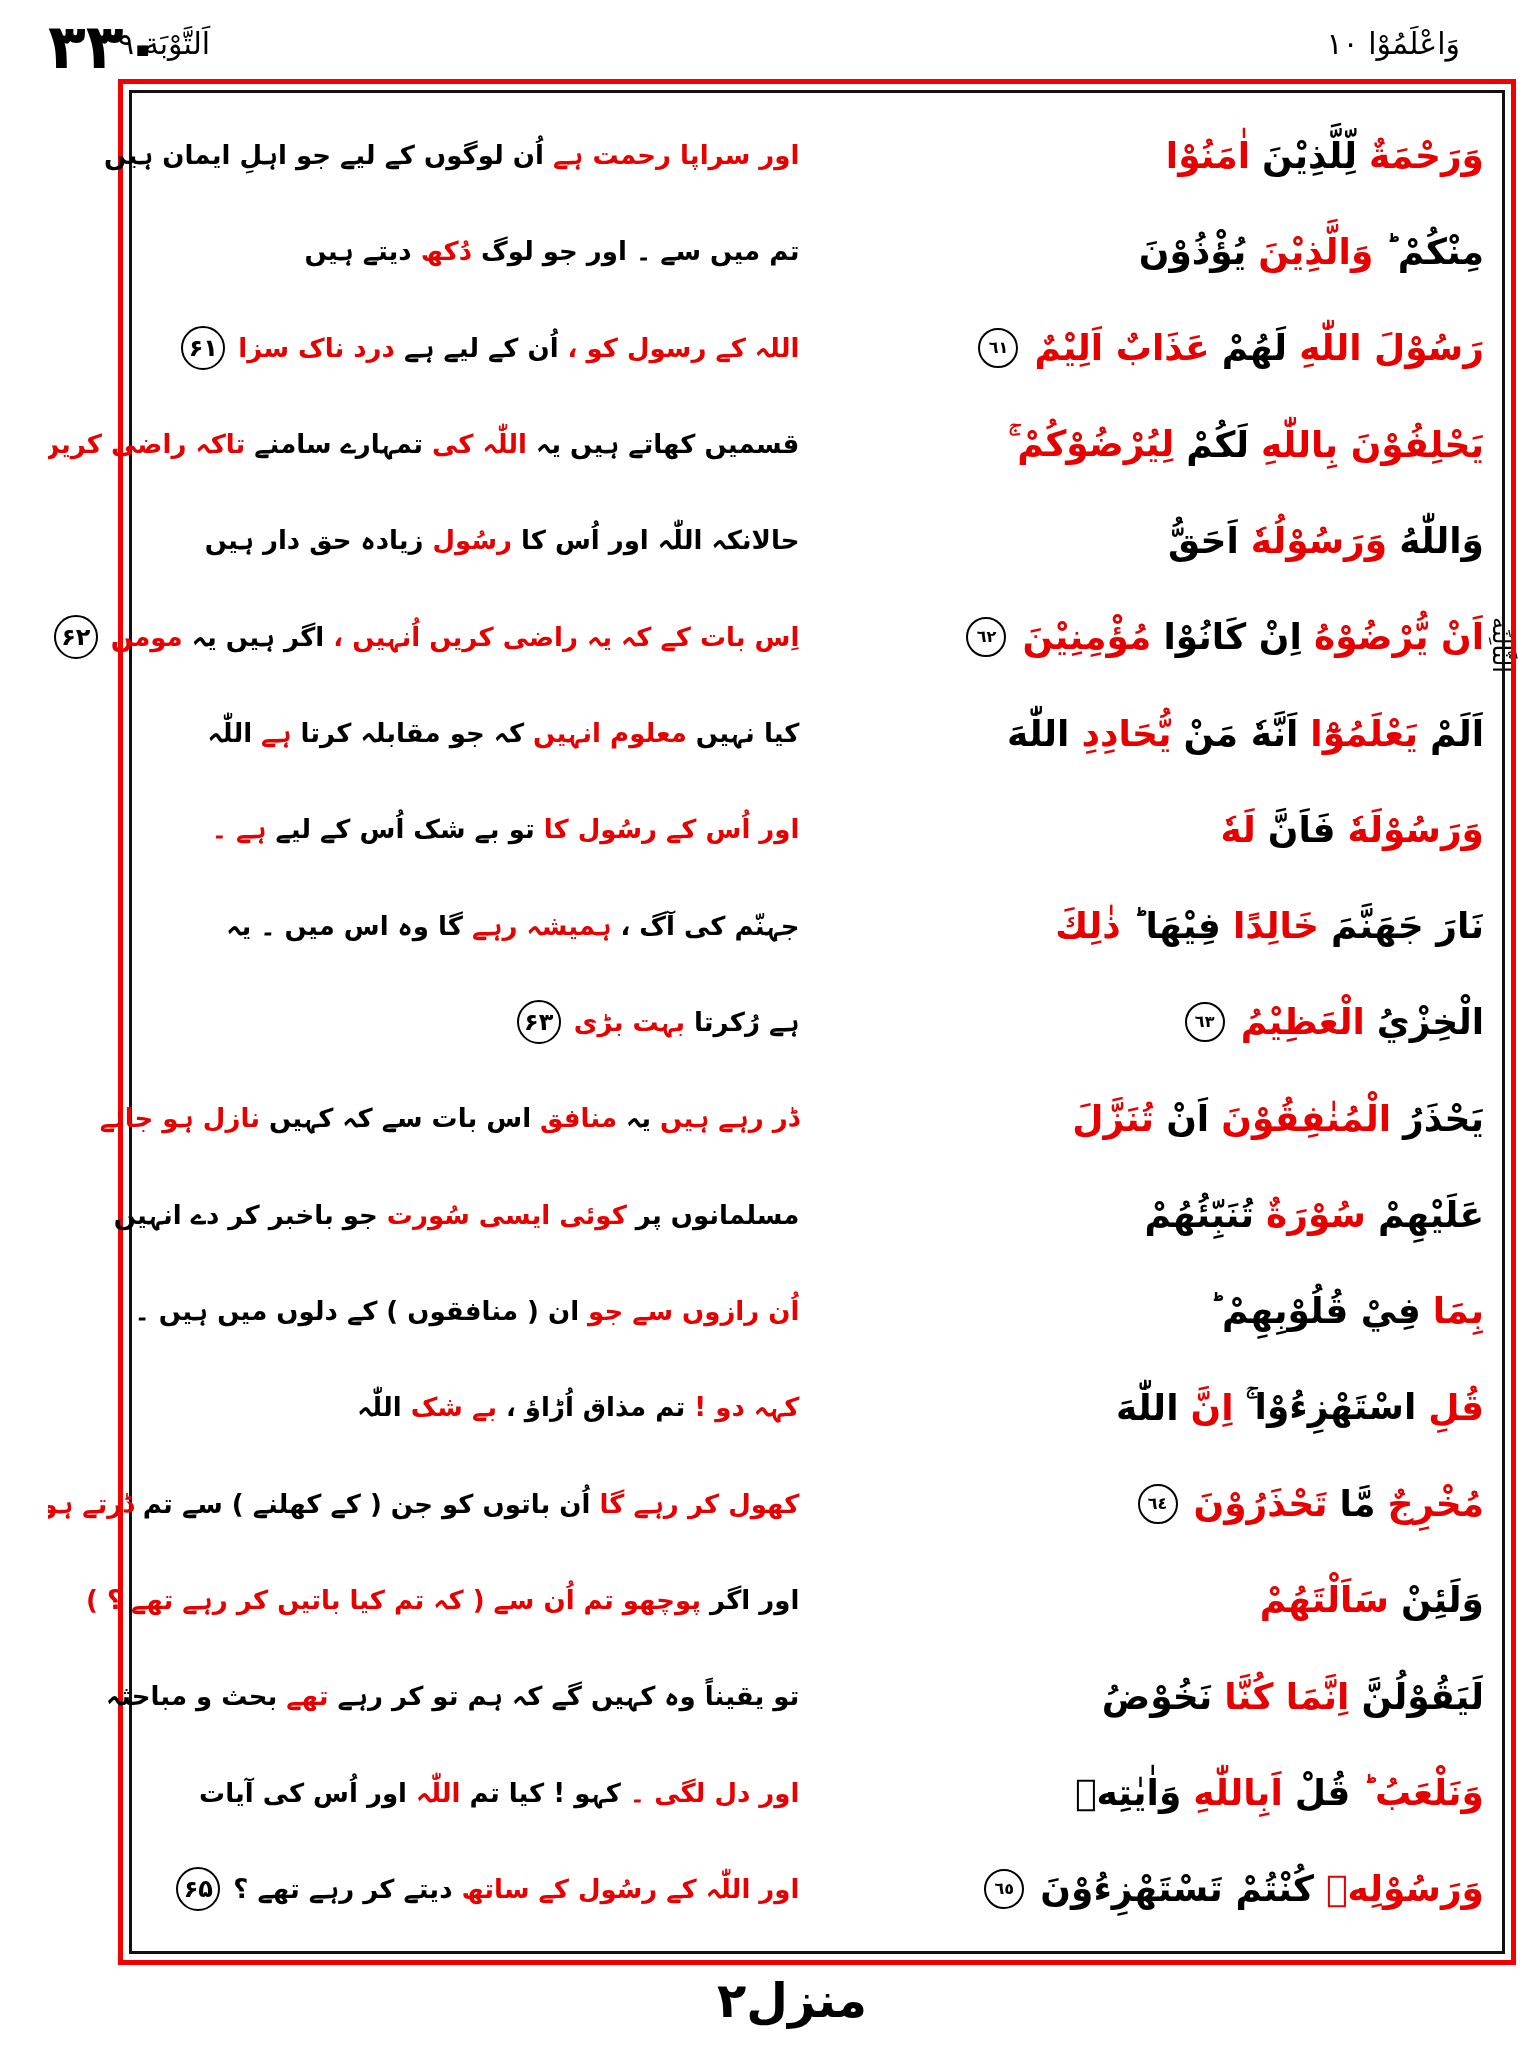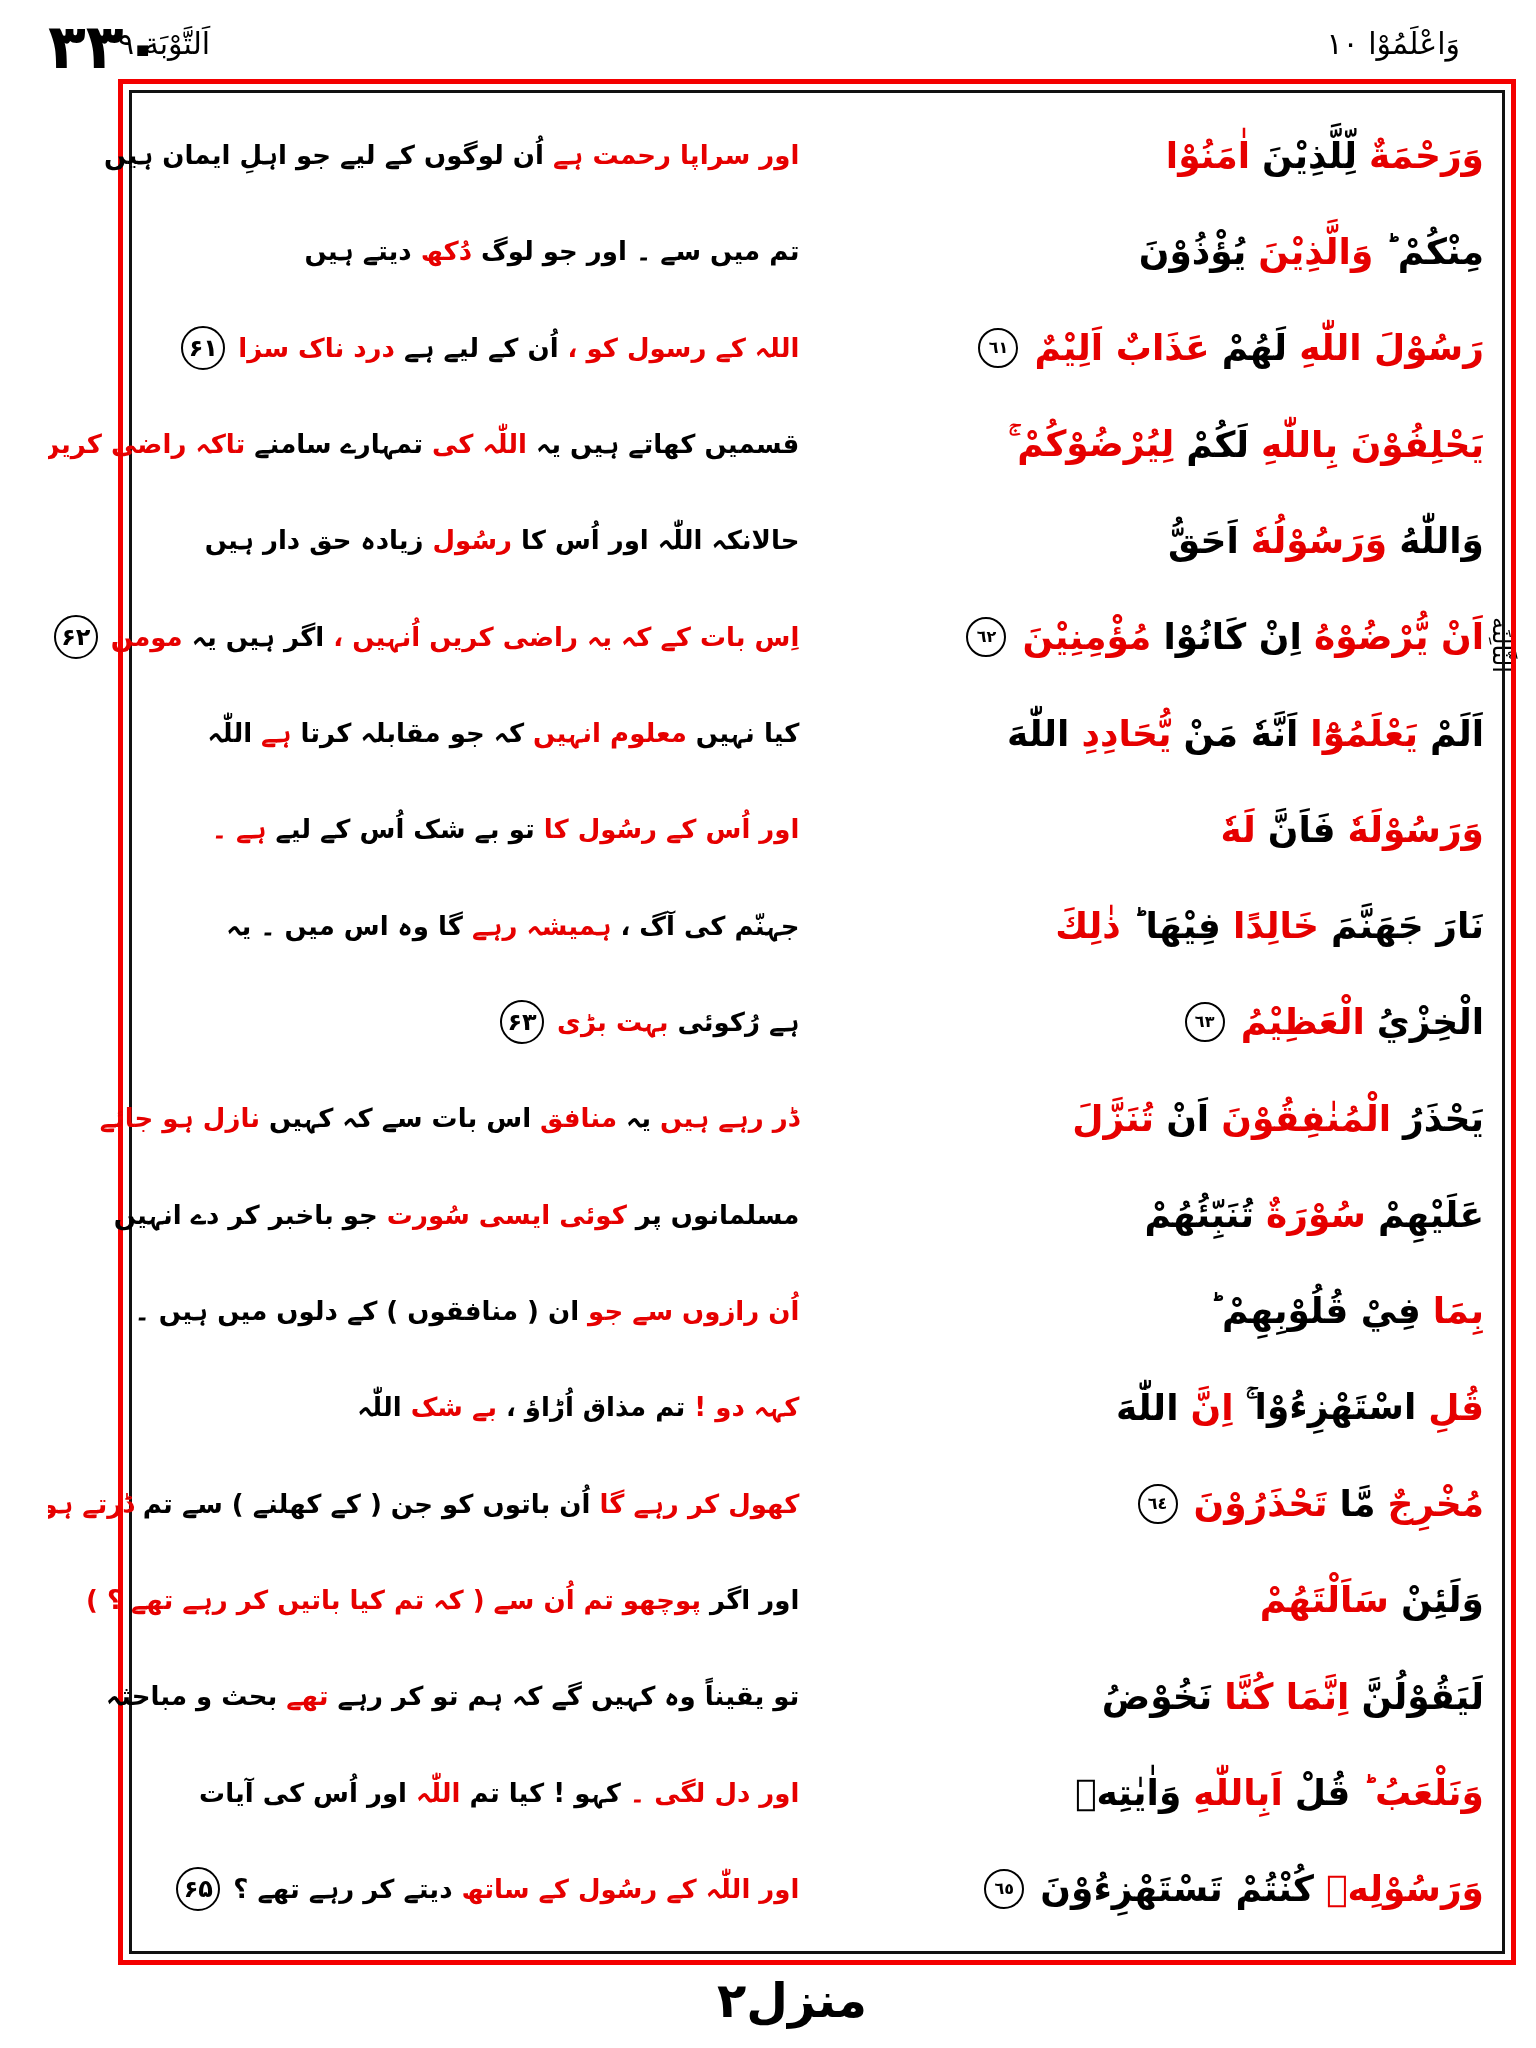--- a/index.html
+++ b/index.html
@@ -240,21 +240,21 @@
               <span class="seg red">اور اُس کے رسُول کا</span>
               <span class="seg black">تو بے شک اُس کے لیے</span>
               <span class="seg red">ہے ۔</span>
             </div>
             <div class="line">
               <span class="seg black">جہنّم کی آگ ،</span>
               <span class="seg red">ہمیشہ رہے</span>
               <span class="seg black">گا وہ اس میں ۔ یہ</span>
             </div>
             <div class="line">
-              <span class="seg black">ہے رُکوئی</span>
+              <span class="seg black">ہے رُکرتا</span>
               <span class="seg red">بہت بڑی</span>
               <span class="marker">۶۳</span>
             </div>
             <div class="line">
               <span class="seg red">ڈر رہے ہیں</span>
               <span class="seg black">یہ</span>
               <span class="seg red">منافق</span>
               <span class="seg black">اس بات سے کہ کہیں</span>
               <span class="seg red">نازل ہو جائے</span>
             </div>

